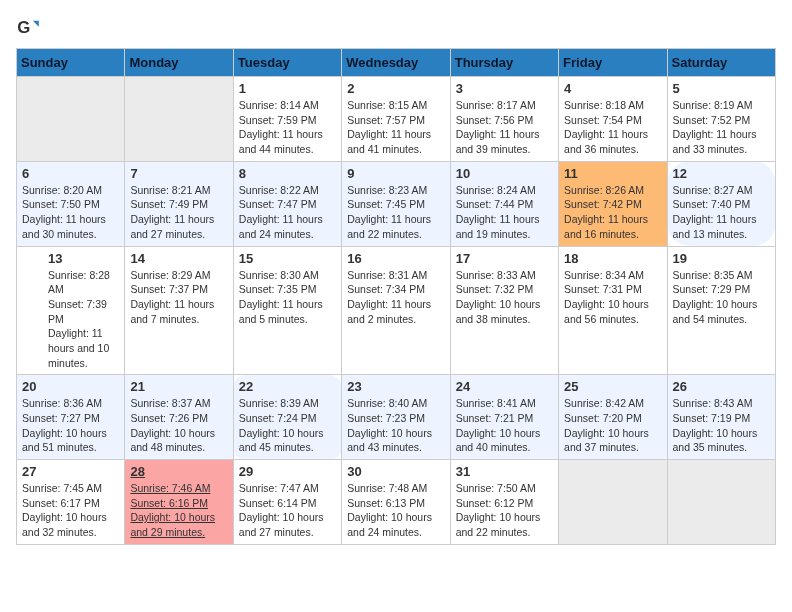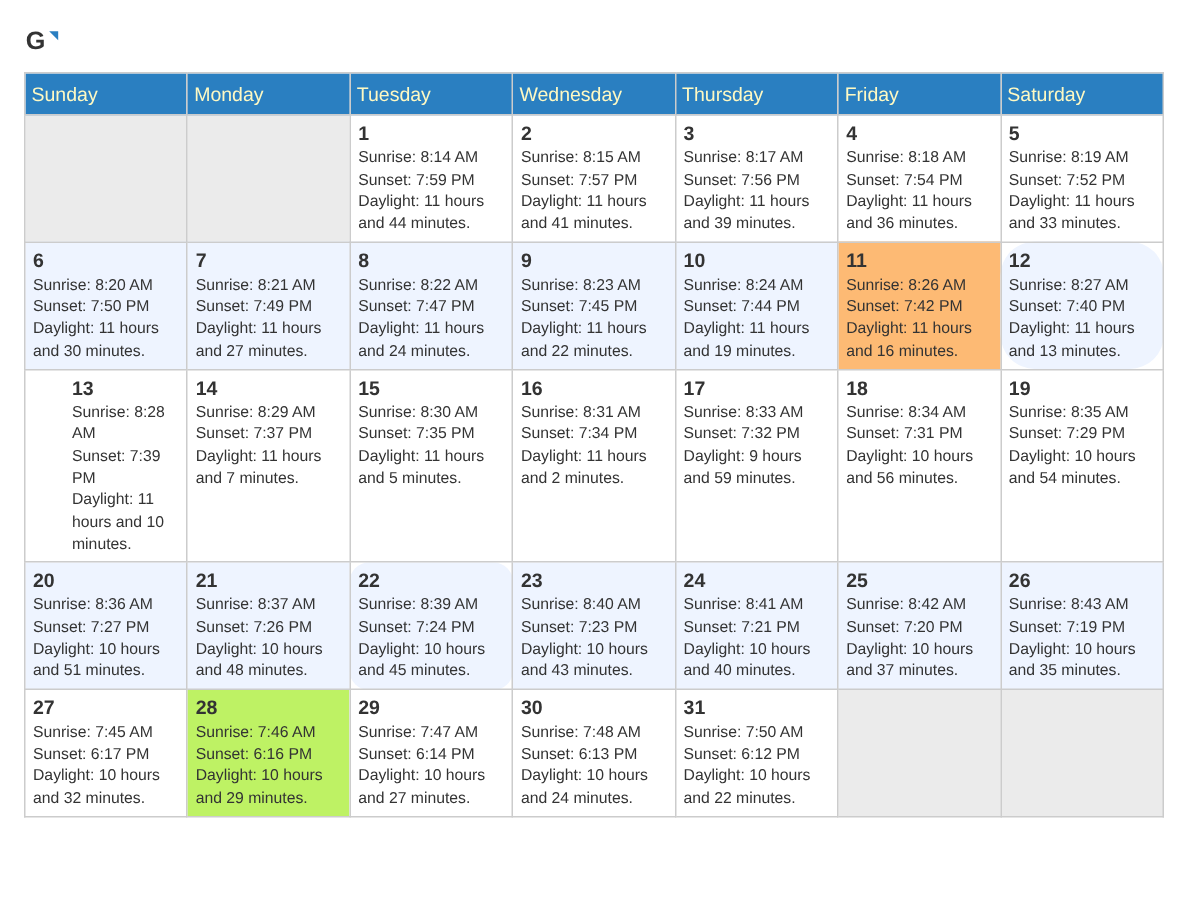--- a/index.html
+++ b/index.html
@@ -47,23 +47,23 @@
       font-size: 15px;
       color: #333;
     }
     table {
       width: 100%;
       border-collapse: collapse;
       table-layout: fixed;
     }
     th {
       background-color: #2a7fc1;
-      color: #fef9c3;
+      color: #0f172a;
       font-size: 13px;
-      font-weight: normal;
+      font-weight: bold;
       padding: 6px 4px;
       text-align: left;
       border: 1px solid #ccc;
     }
     td {
       border: 1px solid #ccc;
       vertical-align: top;
       padding: 4px 5px;
       font-size: 10.5px;
       color: #333;
@@ -188,21 +188,21 @@
         <td style="background: rgb(255, 255, 255); border-radius: 32px;">
           <span class="day-number">15</span>
           <div class="day-info"><span>Sunrise: 8:30 AM</span><br><span>Sunset: 7:35 PM</span><br><span>Daylight: 11 hours and 5 minutes.</span></div>
         </td>
         <td style="background: rgb(255, 255, 255);">
           <span class="day-number">16</span>
           <div class="day-info"><span>Sunrise: 8:31 AM</span><br><span>Sunset: 7:34 PM</span><br><span>Daylight: 11 hours and 2 minutes.</span></div>
         </td>
         <td style="background: rgb(255, 255, 255);">
           <span class="day-number">17</span>
-          <div class="day-info"><span>Sunrise: 8:33 AM</span><br><span>Sunset: 7:32 PM</span><br><span>Daylight: 9 hours and 59 minutes.</span></div>
+          <div class="day-info"><span>Sunrise: 8:33 AM</span><br><span>Sunset: 7:32 PM</span><br><span>Daylight: 10 hours and 38 minutes.</span></div>
         </td>
         <td style="background: rgb(255, 255, 255);">
           <span class="day-number">18</span>
           <div class="day-info"><span>Sunrise: 8:34 AM</span><br><span>Sunset: 7:31 PM</span><br><span>Daylight: 10 hours and 56 minutes.</span></div>
         </td>
         <td style="background: rgb(255, 255, 255);">
           <span class="day-number">19</span>
           <div class="day-info"><span>Sunrise: 8:35 AM</span><br><span>Sunset: 7:29 PM</span><br><span>Daylight: 10 hours and 54 minutes.</span></div>
         </td>
       </tr>
@@ -234,21 +234,21 @@
         <td style="background: rgb(238, 244, 255);">
           <span class="day-number">26</span>
           <div class="day-info"><span>Sunrise: 8:43 AM</span><br><span>Sunset: 7:19 PM</span><br><span>Daylight: 10 hours and 35 minutes.</span></div>
         </td>
       </tr>
       <tr>
         <td style="background: rgb(255, 255, 255);">
           <span class="day-number">27</span>
           <div class="day-info"><span>Sunrise: 7:45 AM</span><br><span>Sunset: 6:17 PM</span><br><span>Daylight: 10 hours and 32 minutes.</span></div>
         </td>
-        <td style="background: #bef264;">
+        <td style="background: #fca5a5; text-decoration: underline;">
           <span class="day-number">28</span>
           <div class="day-info"><span>Sunrise: 7:46 AM</span><br><span>Sunset: 6:16 PM</span><br><span>Daylight: 10 hours and 29 minutes.</span></div>
         </td>
         <td style="background: rgb(255, 255, 255);">
           <span class="day-number">29</span>
           <div class="day-info"><span>Sunrise: 7:47 AM</span><br><span>Sunset: 6:14 PM</span><br><span>Daylight: 10 hours and 27 minutes.</span></div>
         </td>
         <td style="background: rgb(255, 255, 255);">
           <span class="day-number">30</span>
           <div class="day-info"><span>Sunrise: 7:48 AM</span><br><span>Sunset: 6:13 PM</span><br><span>Daylight: 10 hours and 24 minutes.</span></div>

